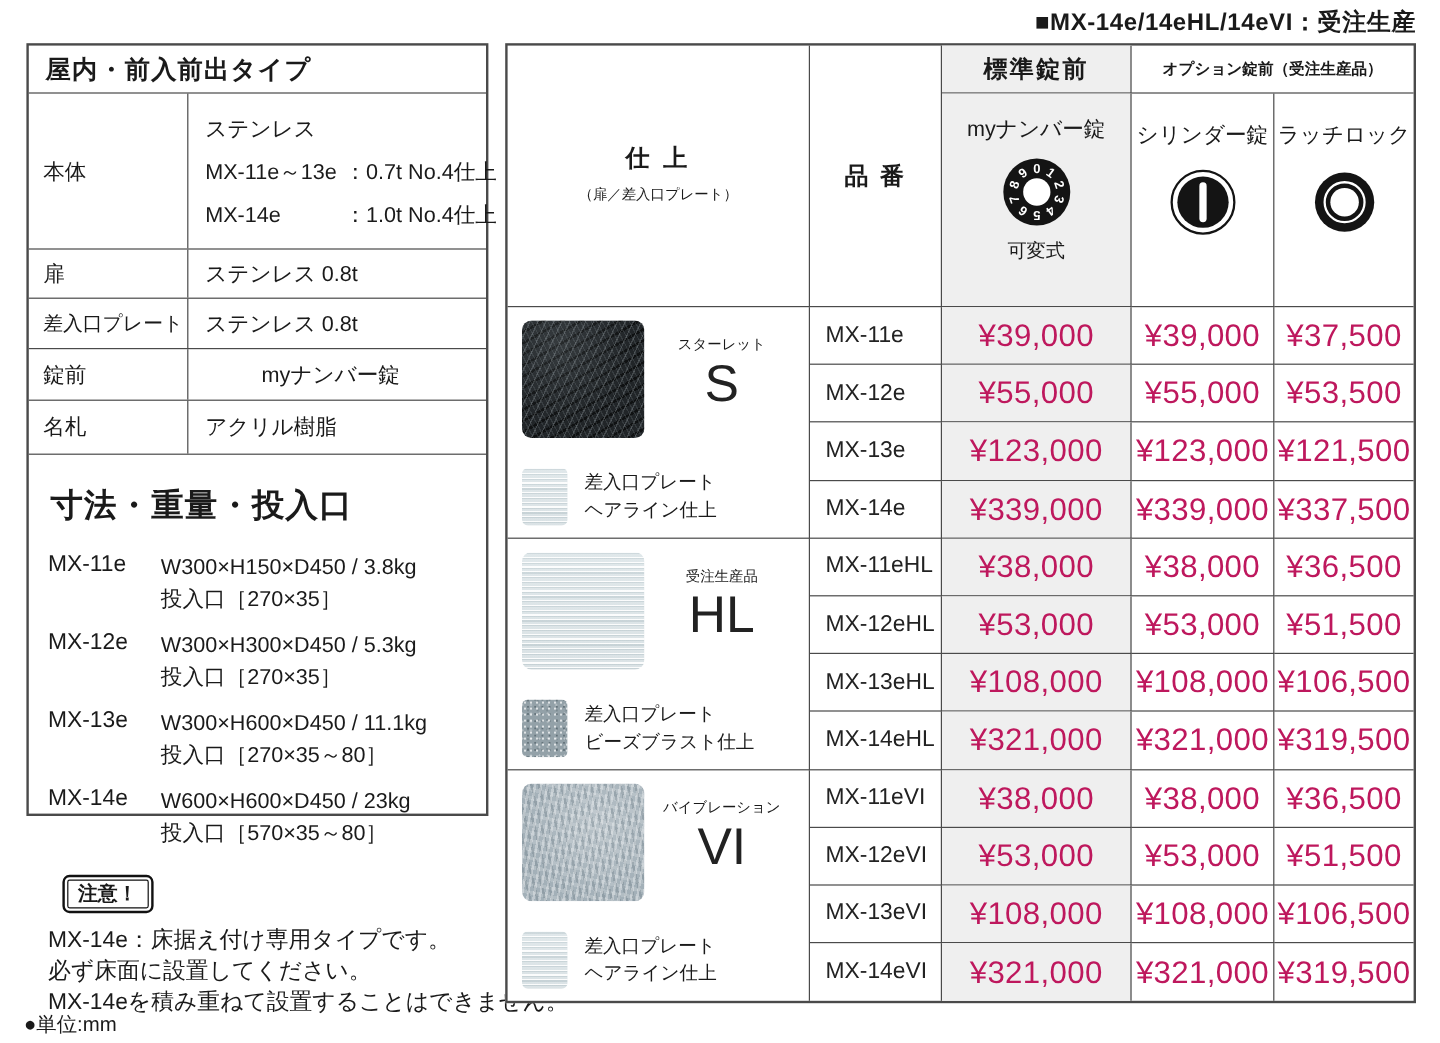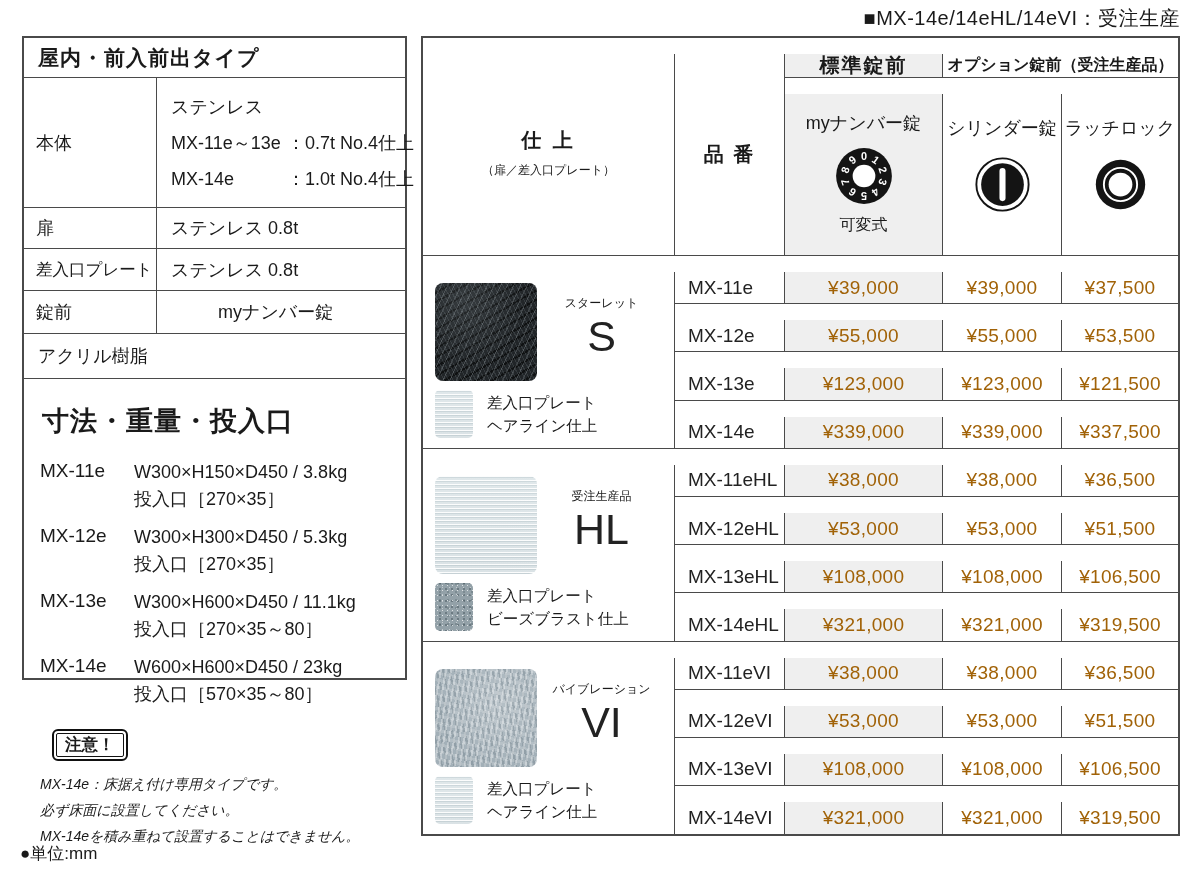--- a/index.html
+++ b/index.html
@@ -1,21 +1,21 @@
 <!DOCTYPE html>
 <html><head>
 <meta charset="utf-8">
 <style>
   * { margin:0; padding:0; box-sizing:border-box; }
   html,body { background:#fff; }
   body { font-family:"Liberation Sans","DejaVu Sans",sans-serif; color:#1a1a1a; }
   .page { position:relative; width:1200px; height:869px; background:#fff; overflow:hidden; }
 
   
-  .top-note { position:absolute; top:5px; right:20px; font-size:20px; font-weight:400; letter-spacing:.5px; }
+  .top-note { position:absolute; top:5px; right:20px; font-size:20px; font-weight:700; letter-spacing:.5px; }
 
   
   .left-panel { position:absolute; left:22px; top:36px; width:385px; height:644px;
                 border:2px solid #4a4a4a; background:#fff; }
   .lp-title { height:40px; display:flex; align-items:center; padding-left:14px;
               font-size:21px; font-weight:bold; border-bottom:1.5px solid #4a4a4a; letter-spacing:1px; }
   .spec-row { display:flex; border-bottom:1.5px solid #4a4a4a; }
   .spec-label { width:133px; flex:0 0 133px; border-right:1.5px solid #4a4a4a;
                 display:flex; align-items:center; padding-left:12px; font-size:18px; }
   .spec-label.small { font-size:16.5px; }
@@ -27,49 +27,49 @@
   .spec-row .one-line { justify-content:center; }
 
   .lp-lower { padding:16px 14px 0 16px; }
   .dims-title { font-size:27px; font-weight:bold; letter-spacing:1px; margin:8px 0 20px 2px; }
   .dim-entry { display:flex; margin-bottom:11px; }
   .dim-model { flex:0 0 94px; font-size:19px; padding-top:1px; }
   .dim-text { font-size:18px; line-height:27px; white-space:nowrap; }
   .caution-badge { display:inline-block; margin:14px 0 14px 16px; padding:0 8px;
                    font-size:16.5px; font-weight:bold; border:1.5px solid #111;
                    outline:2.5px solid #111; outline-offset:2px; border-radius:2px; }
-  .caution-lines { font-size:14px; line-height:26px; white-space:nowrap;font-style:italic; }
+  .caution-lines { font-size:19px; line-height:26px; white-space:nowrap; }
 
   .unit-note { position:absolute; left:20px; top:842px; font-size:17px; }
 
   
   .price-grid { position:absolute; left:421px; top:36px; width:759px; height:800px;
                 border:2px solid #4a4a4a; background:#fff;
                 display:grid;
                 grid-template-columns:252px 110px 158px 119px 116px;
                 grid-template-rows:40px 178px repeat(12, 48.2px); }
   .cell { border-right:1.5px solid #4a4a4a; border-bottom:1.5px solid #4a4a4a;
-          display:flex; align-items:center; justify-content:center; overflow:hidden;margin-top:16px; }
+          display:flex; align-items:center; justify-content:center; overflow:hidden; }
   .no-br { border-right:none; } .no-bb { border-bottom:none; }
   .rs2 { grid-row:span 2; } .rs4 { grid-row:span 4; } .cs2 { grid-column:span 2; }
   .g { background:#efefef; }
   .head { font-weight:bold; font-size:20px; letter-spacing:2px; }
-  .head.opt { font-size:16px; letter-spacing:0; }
+  .head.opt { font-size:13px; letter-spacing:0; }
   .finish-head { flex-direction:column; line-height:30px; }
   .finish-head .sub { font-size:12px; font-weight:normal; letter-spacing:0; }
   .finish-head .main { font-size:20px; letter-spacing:3px; }
 
   .lock-cell { flex-direction:column; justify-content:flex-start; padding-top:17px; }
   .lock-cell .lock-label { font-size:18px; margin-bottom:10px; white-space:nowrap; }
   .lock-cell .lock-note { font-size:16px; margin-top:8px; }
   .lock-cell.opt-pad { padding-top:22px; }
   .lock-cell.opt-pad svg { margin-top:6px; }
 
   .model-cell { justify-content:flex-start; padding-left:13px; font-size:19px; color:#222; }
-  .price-cell { font-size:19px; color:#a16207; letter-spacing:.3px; }
+  .price-cell { font-size:26px; color:#be185d; letter-spacing:.3px; }
 
   
   .finish-cell { flex-direction:column; justify-content:space-between; align-items:stretch;
                  padding:11px 8px 10px 12px; }
   .finish-top { display:flex; align-items:flex-start; }
   .fswatch { width:102px; height:98px; border-radius:8px; flex:0 0 102px; }
   .flabel { flex:1; display:flex; flex-direction:column; align-items:center; padding-top:12px; }
   .fname { font-size:12px; white-space:nowrap; }
   .fcode { font-size:43px; line-height:48px; font-weight:400; color:#222; }
   .finish-bottom { display:flex; align-items:center; }
@@ -133,20 +133,21 @@
     </div>
     <div class="spec-row h42">
       <div class="spec-label small">差入口プレート</div>
       <div class="spec-value one-line">ステンレス 0.8t</div>
     </div>
     <div class="spec-row h43">
       <div class="spec-label">錠前</div>
       <div class="spec-value one-line">myナンバー錠</div>
     </div>
     <div class="spec-row h45">
+      <div class="spec-label">名札</div>
       <div class="spec-value one-line">アクリル樹脂</div>
     </div>
 
     <div class="lp-lower">
       <div class="dims-title">寸法・重量・投入口</div>
 
       <div class="dim-entry">
         <span class="dim-model">MX-11e</span>
         <div class="dim-text">
           <div>W300×H150×D450 / 3.8kg</div>

